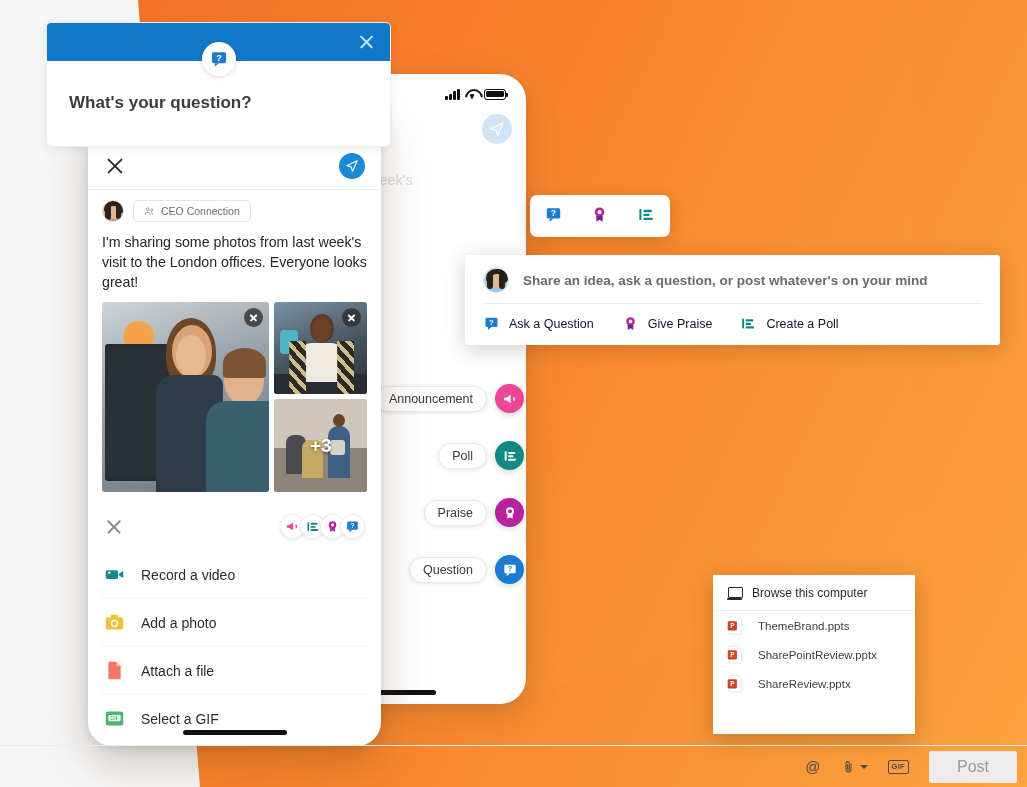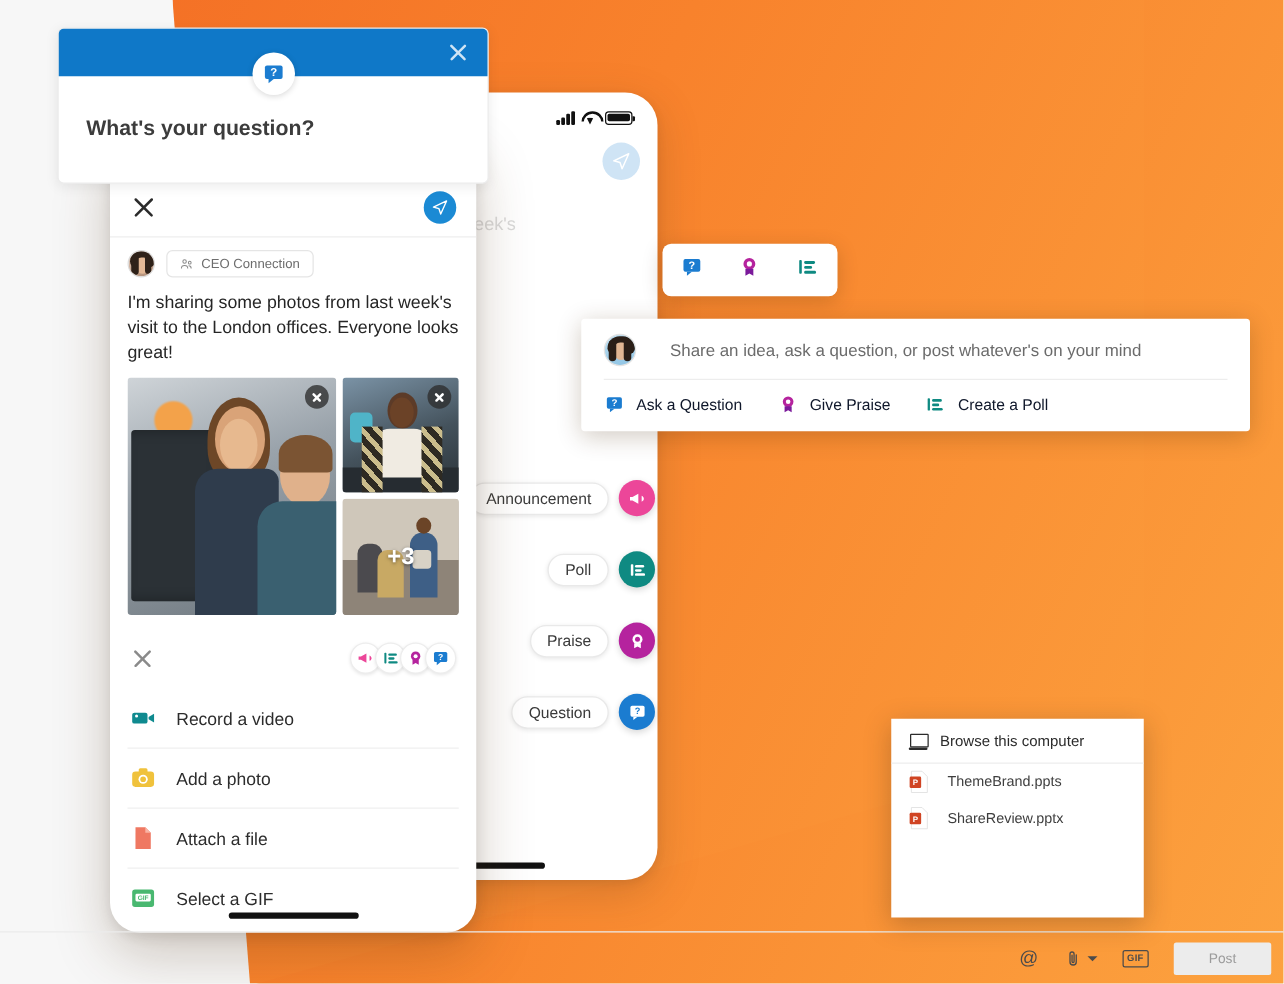--- a/index.html
+++ b/index.html
@@ -204,21 +204,21 @@
     background:#fff; display:flex; align-items:center; justify-content:space-around;
     box-shadow: 0 4px 16px rgba(70,40,10,.22);
   }
   #mini-bar svg { width:19px; height:19px; }
 
   
   #compose {
     left:465px; top:255px; width:535px; height:90px; border-radius:3px;
     box-shadow: 0 4px 20px rgba(70,40,10,.24);
   }
-  .cp-top { display:flex; align-items:center; gap:27px; padding:12px 18px 10px 18px; }
+  .cp-top { display:flex; align-items:center; gap:14px; padding:12px 18px 10px 18px;font-weight:bold; }
   .cp-avatar { width:26px;height:26px;border-radius:50%;overflow:hidden;flex:none;position:relative;
     background:linear-gradient(170deg,#bfe0f2,#8fc4e4); border:1px solid #e3e3e3;}
   .cp-avatar .hair{position:absolute;left:2px;top:1px;width:22px;height:14px;border-radius:11px 11px 5px 5px;background:#2b1f17;}
   .cp-avatar .face{position:absolute;left:7px;top:6px;width:12px;height:14px;border-radius:6px 6px 7px 7px;background:#e2b793;}
   .cp-avatar .hl{position:absolute;left:3px;top:4px;width:6px;height:17px;border-radius:4px;background:#2b1f17;}
   .cp-avatar .hr{position:absolute;right:3px;top:4px;width:6px;height:17px;border-radius:4px;background:#2b1f17;}
   .cp-placeholder { font-size:13.5px; color:#6b6b6b; }
   .cp-div { height:1px; background:#ededed; margin:0 18px; }
   .cp-actions { display:flex; align-items:center; gap:28px; padding:11px 18px; }
   .cp-act { display:flex; align-items:center; gap:9px; }
@@ -245,21 +245,21 @@
   .q-badge svg{width:20px;height:20px;}
   .q-title { padding: 32px 22px 0 22px; font-size:17px; font-weight:700; color:#3c3c3c; }
 
   .q-foot { position:absolute; left:0; right:0; bottom:0; height:42px;
     border-top:1px solid #ececec; display:flex; align-items:center; justify-content:flex-end;
     gap:20px; padding-right:10px; }
   .ft-ico { font-size:15px; color:#4b4b4b; display:flex; align-items:center; gap:4px; }
   .ft-ico svg{ width:15px; height:16px; }
   .gif-box { border:1.4px solid #4b4b4b; border-radius:2px; font-size:7.5px; font-weight:700;
     padding:1.5px 3px; color:#4b4b4b; letter-spacing:.3px; }
-  .post-btn { background:#ececec; color:#9b9b9b; font-size:11px;
+  .post-btn { background:#ececec; color:#9b9b9b; font-size:16px;
     padding:7px 28px; border-radius:2px; }
   .chev { width:0;height:0;border-left:4px solid transparent;border-right:4px solid transparent;
     border-top:4.5px solid #4b4b4b; }
 
   
   #attach {
     left:713px; top:575px; width:202px; height:159px; background:#fff;
     box-shadow: 0 5px 20px rgba(60,40,20,.28);
   }
   .at-row { display:flex; align-items:center; gap:10px; padding:11px 14px 10px 14px;
@@ -636,26 +636,36 @@
       <span class="ppt">
         <svg viewBox="0 0 24 26" width="17" height="19">
             <path d="M3 1h12l6 6v18H3z" fill="#ffffff" stroke="#e0e0e0"></path>
             <rect x="1" y="7" width="13" height="13" rx="1.6" fill="#d04423"></rect>
             <text x="7.5" y="17" font-size="9" font-weight="700" text-anchor="middle" fill="#ffffff" font-family="Liberation Sans, sans-serif">P</text>
           </svg>
       </span>
       <span>ThemeBrand.ppts</span>
     </div>
 
-
     <div class="at-file">
       <span class="ppt">
         <svg viewBox="0 0 24 26" width="17" height="19">
             <path d="M3 1h12l6 6v18H3z" fill="#ffffff" stroke="#e0e0e0"></path>
             <rect x="1" y="7" width="13" height="13" rx="1.6" fill="#d04423"></rect>
             <text x="7.5" y="17" font-size="9" font-weight="700" text-anchor="middle" fill="#ffffff" font-family="Liberation Sans, sans-serif">P</text>
           </svg>
       </span>
+      <span>SharePointReview.pptx</span>
+    </div>
+
+    <div class="at-file">
+      <span class="ppt">
+        <svg viewBox="0 0 24 26" width="17" height="19">
+            <path d="M3 1h12l6 6v18H3z" fill="#ffffff" stroke="#e0e0e0"></path>
+            <rect x="1" y="7" width="13" height="13" rx="1.6" fill="#d04423"></rect>
+            <text x="7.5" y="17" font-size="9" font-weight="700" text-anchor="middle" fill="#ffffff" font-family="Liberation Sans, sans-serif">P</text>
+          </svg>
+      </span>
       <span>ShareReview.pptx</span>
     </div>
   </div>
 
 </div>
 
 </body></html>

